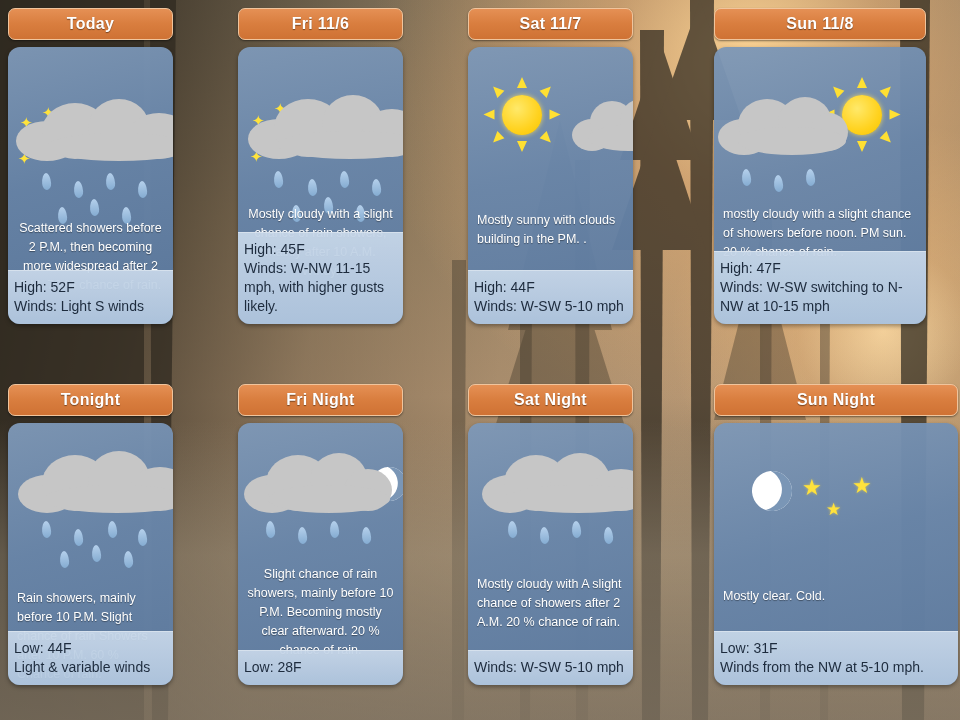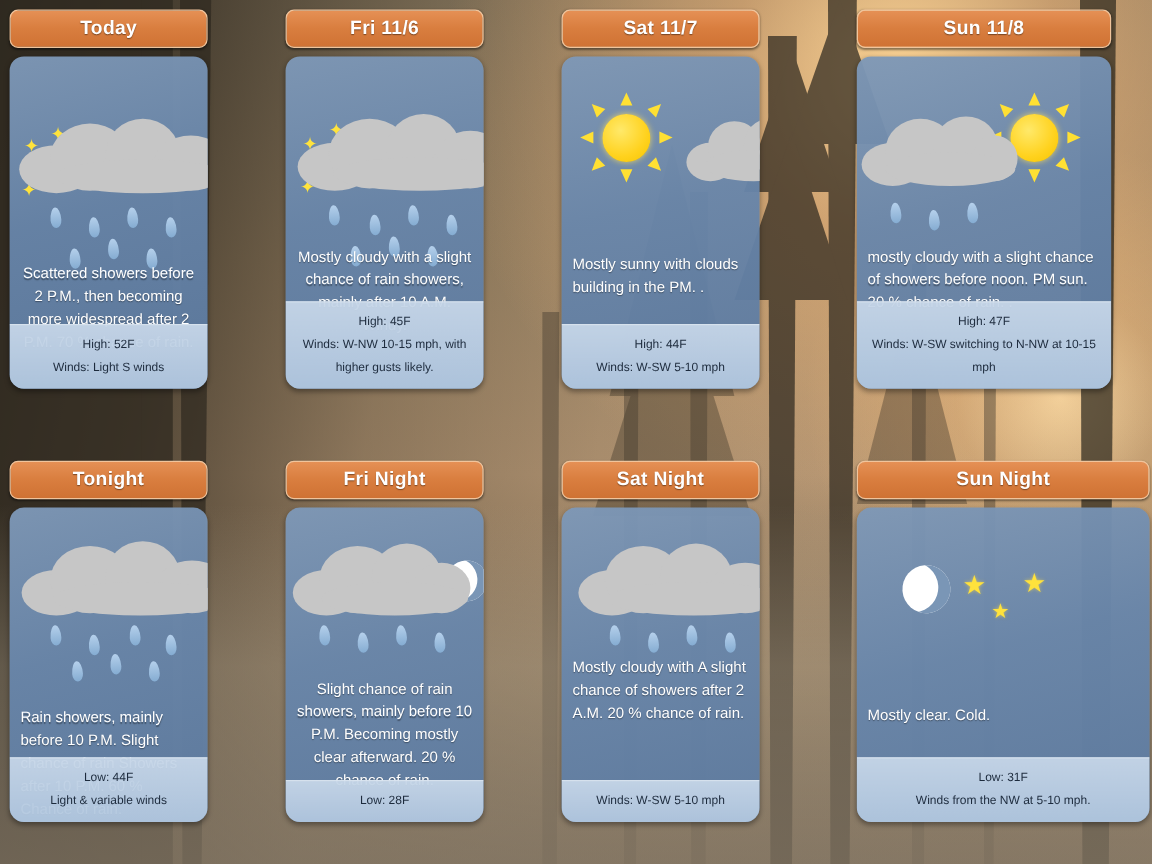--- a/index.html
+++ b/index.html
@@ -99,23 +99,22 @@
     font-size: 12.5px;
     line-height: 19px;
     text-align: center;
     text-shadow: 0 1px 1px rgba(0,0,0,0.4);
   }
   .lowbox {
     position: absolute;
     left: 0; right: 0; bottom: 0;
     background: linear-gradient(180deg, rgba(198,214,232,0.95) 0%, rgba(176,198,222,0.95) 100%);
     color: #1d2b3d;
-    font-size: 10px;
+    font-size: 14px;
     line-height: 19px;
-    text-align: center;
     padding: 7px 6px 8px 6px;
     box-sizing: border-box;
     border-top: 1px solid rgba(255,255,255,0.5);
   }
   .lowbox .ln { display: block; }
   .cloudgrp { position: absolute; }
   .cloudgrp i {
     position: absolute;
     display: block;
     background: #c6c6c6;
@@ -277,21 +276,21 @@
           <div class="drop" style="left:70px;  top:132px;"></div>
           <div class="drop" style="left:102px; top:124px;"></div>
           <div class="drop" style="left:134px; top:132px;"></div>
           <div class="drop" style="left:54px;  top:158px;"></div>
           <div class="drop" style="left:86px;  top:150px;"></div>
           <div class="drop" style="left:118px; top:158px;"></div>
         </div>
         <div class="desc" style="top:158px;">Mostly cloudy with a slight chance of rain showers, mainly after 10 A.M.  Windy.</div>
         <div class="lowbox">
           <span class="ln">High: 45F</span>
-          <span class="ln">Winds: W-NW 10-15 mph, with higher gusts likely.</span>
+          <span class="ln">Winds: W-NW 11-15 mph, with higher gusts likely.</span>
         </div>
       </div>
     </div>
 
     <div class="card r2 c2">
       <div class="day-header">Fri Night</div>
       <div class="panel tall2">
         <div class="sky short">
           <div class="moon" style="left:134px; top:44px;"></div>
           <div class="star" style="left:168px; top:46px;">★</div>
@@ -351,21 +350,21 @@
             <i style="left:22px; top:2px;  width:64px; height:56px;"></i>
             <i style="left:68px; top:0px;  width:60px; height:56px;"></i>
             <i style="left:110px;top:16px; width:58px; height:42px;"></i>
             <i style="left:24px; top:32px; width:144px;height:28px;"></i>
           </div>
           <div class="drop" style="left:40px;  top:98px;"></div>
           <div class="drop" style="left:72px;  top:104px;"></div>
           <div class="drop" style="left:104px; top:98px;"></div>
           <div class="drop" style="left:136px; top:104px;"></div>
         </div>
-        <div class="desc" style="top:124px; text-align:left;">Mostly cloudy with A slight chance of  showers after 2 A.M. 20 % chance of rain.</div>
+        <div class="desc" style="top:152px; text-align:left;">Mostly cloudy with A slight chance of  showers after 2 A.M. 20 % chance of rain.</div>
         <div class="lowbox">
           <span class="ln">Winds: W-SW 5-10 mph</span>
         </div>
       </div>
     </div>
 
     <div class="card r1 c4" style="width:212px;">
       <div class="day-header">Sun 11/8</div>
       <div class="panel tall">
         <div class="sky">

